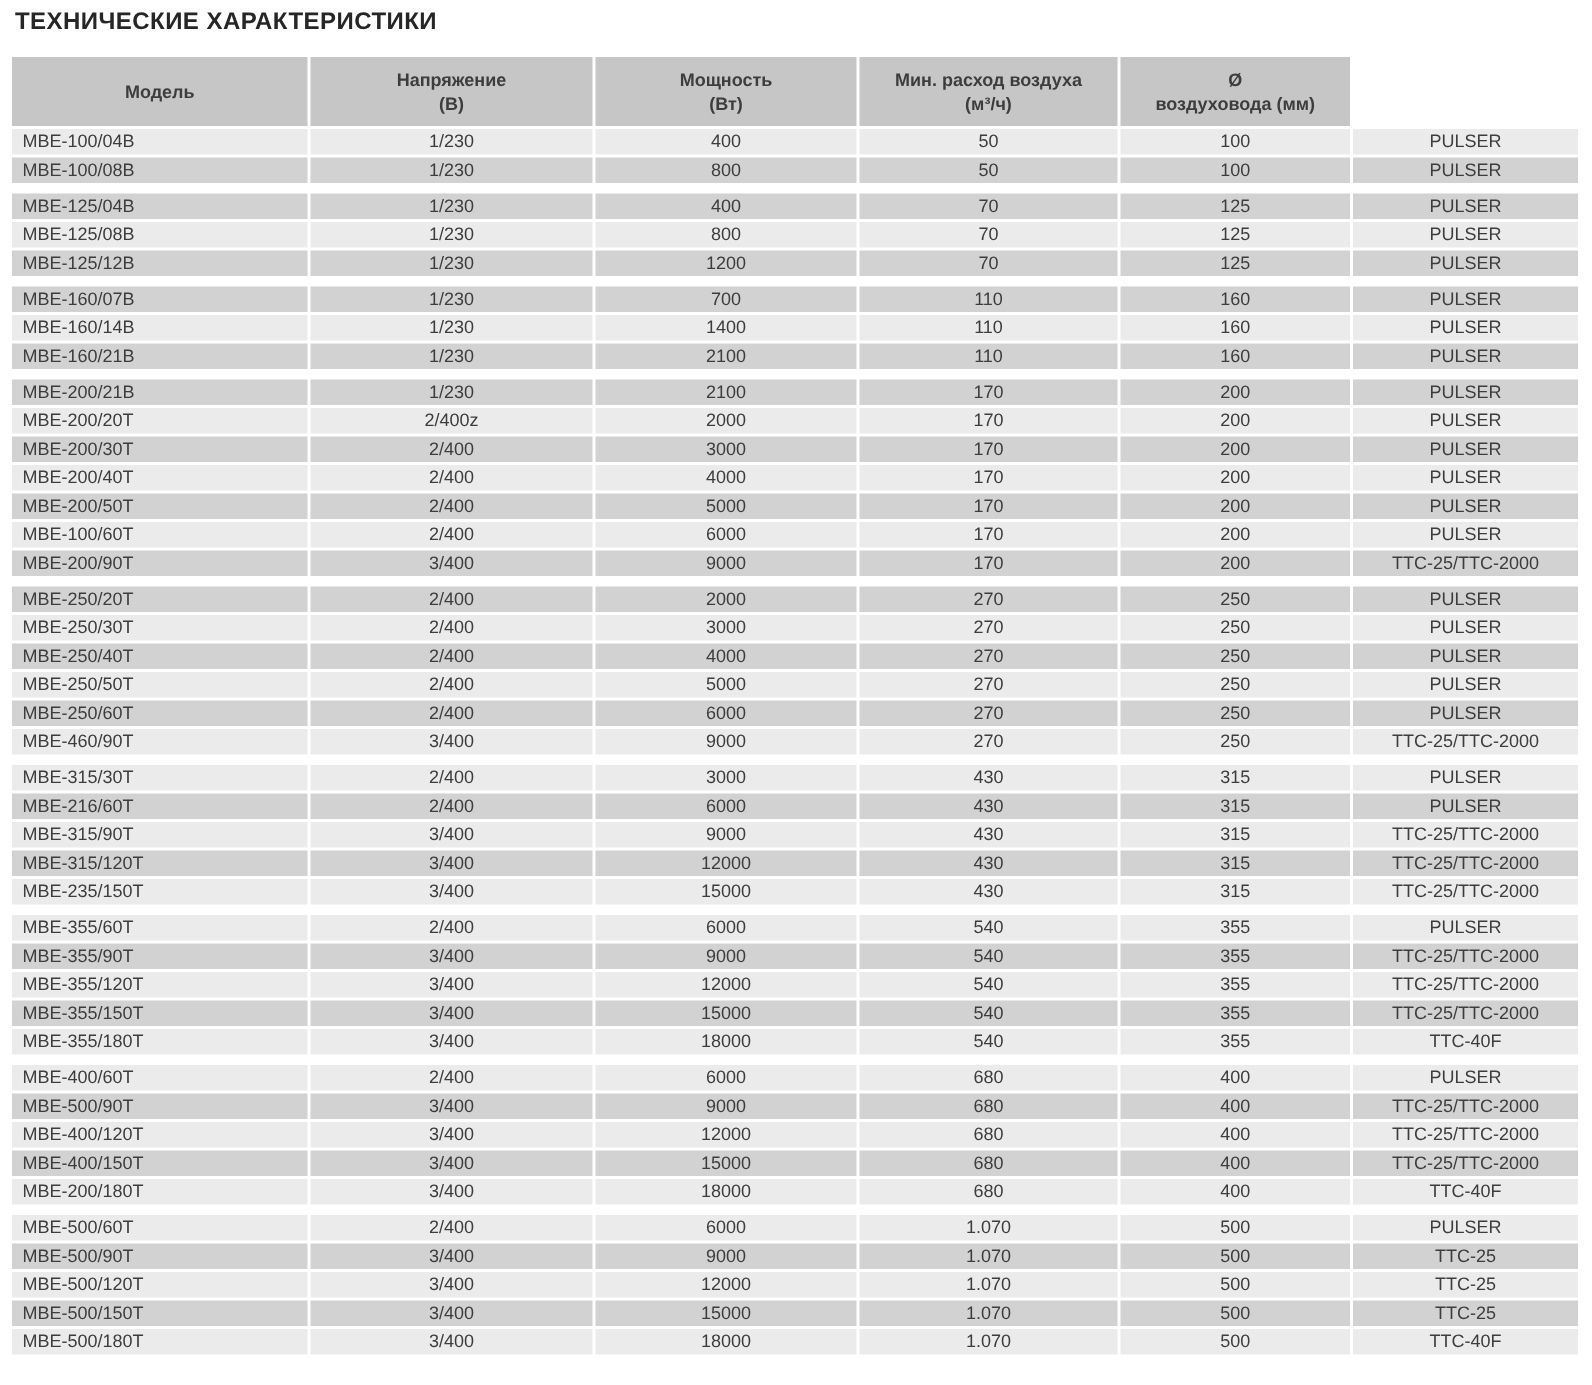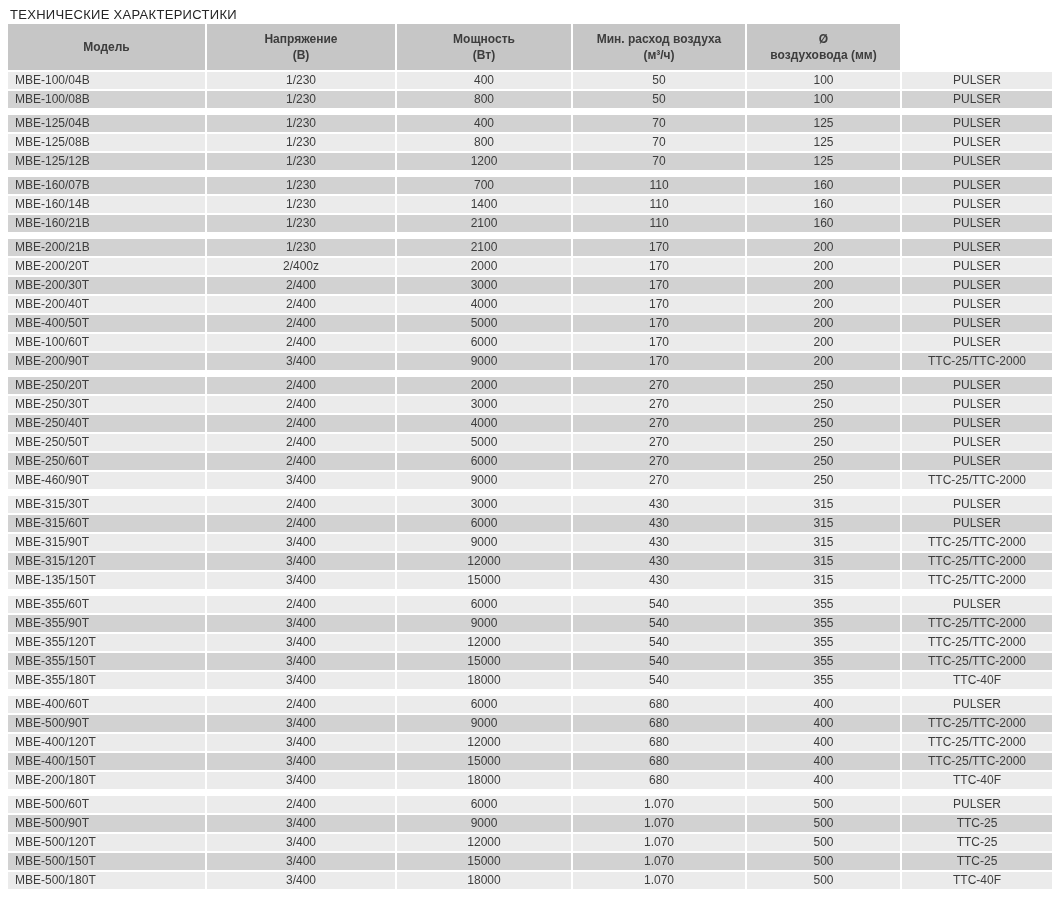--- a/index.html
+++ b/index.html
@@ -6,27 +6,27 @@
   html, body {
     margin: 0; padding: 0;
     width: 1061px; height: 923px;
     background: #ffffff;
     font-family: "Liberation Sans", sans-serif;
     overflow: hidden;
   }
   .page { padding: 6px 9px 0 8px; }
   .page-title {
     margin: 0 0 0 2px;
-    font-size: 13px;
-    font-weight: normal;
+    font-size: 16px;
+    font-weight: bold;
     letter-spacing: 0.3px;
     color: var(--title-color, #262626);
     line-height: 18px;
   }
-  .spec-table { margin-top: 0; width: 917px; }
+  .spec-table { margin-top: 14px; width: 917px; }
   .t-row {
     display: grid;
     grid-template-columns: 197px 188px 174px 172px 153px 150px;
     column-gap: 2px;
     margin-bottom: 2px;
   }
   .t-row.group-gap { margin-top: 7px; }
   .cell {
     font-size: 12px;
     color: var(--text-color, #3d3d3d);
@@ -173,21 +173,21 @@
       </div>
       <div class="t-row">
         <div class="cell light model">MBE-200/40T</div>
         <div class="cell light">2/400</div>
         <div class="cell light">4000</div>
         <div class="cell light">170</div>
         <div class="cell light">200</div>
         <div class="cell light">PULSER</div>
       </div>
       <div class="t-row">
-        <div class="cell dark model">MBE-400/50T</div>
+        <div class="cell dark model">MBE-200/50T</div>
         <div class="cell dark">2/400</div>
         <div class="cell dark">5000</div>
         <div class="cell dark">170</div>
         <div class="cell dark">200</div>
         <div class="cell dark">PULSER</div>
       </div>
       <div class="t-row">
         <div class="cell light model">MBE-100/60T</div>
         <div class="cell light">2/400</div>
         <div class="cell light">6000</div>
@@ -253,21 +253,21 @@
       </div>
       <div class="t-row group-gap">
         <div class="cell light model">MBE-315/30T</div>
         <div class="cell light">2/400</div>
         <div class="cell light">3000</div>
         <div class="cell light">430</div>
         <div class="cell light">315</div>
         <div class="cell light">PULSER</div>
       </div>
       <div class="t-row">
-        <div class="cell dark model">MBE-315/60T</div>
+        <div class="cell dark model">MBE-216/60T</div>
         <div class="cell dark">2/400</div>
         <div class="cell dark">6000</div>
         <div class="cell dark">430</div>
         <div class="cell dark">315</div>
         <div class="cell dark">PULSER</div>
       </div>
       <div class="t-row">
         <div class="cell light model">MBE-315/90T</div>
         <div class="cell light">3/400</div>
         <div class="cell light">9000</div>
@@ -277,21 +277,21 @@
       </div>
       <div class="t-row">
         <div class="cell dark model">MBE-315/120T</div>
         <div class="cell dark">3/400</div>
         <div class="cell dark">12000</div>
         <div class="cell dark">430</div>
         <div class="cell dark">315</div>
         <div class="cell dark">TTC-25/TTC-2000</div>
       </div>
       <div class="t-row">
-        <div class="cell light model">MBE-135/150T</div>
+        <div class="cell light model">MBE-235/150T</div>
         <div class="cell light">3/400</div>
         <div class="cell light">15000</div>
         <div class="cell light">430</div>
         <div class="cell light">315</div>
         <div class="cell light">TTC-25/TTC-2000</div>
       </div>
       <div class="t-row group-gap">
         <div class="cell light model">MBE-355/60T</div>
         <div class="cell light">2/400</div>
         <div class="cell light">6000</div>

